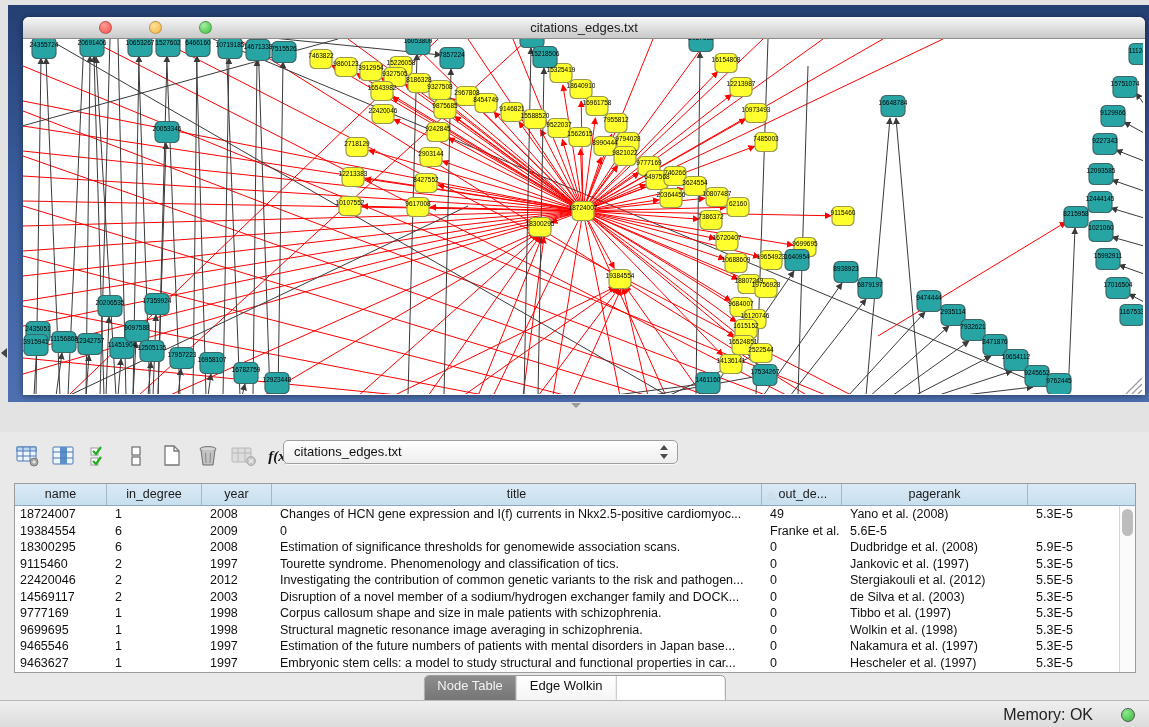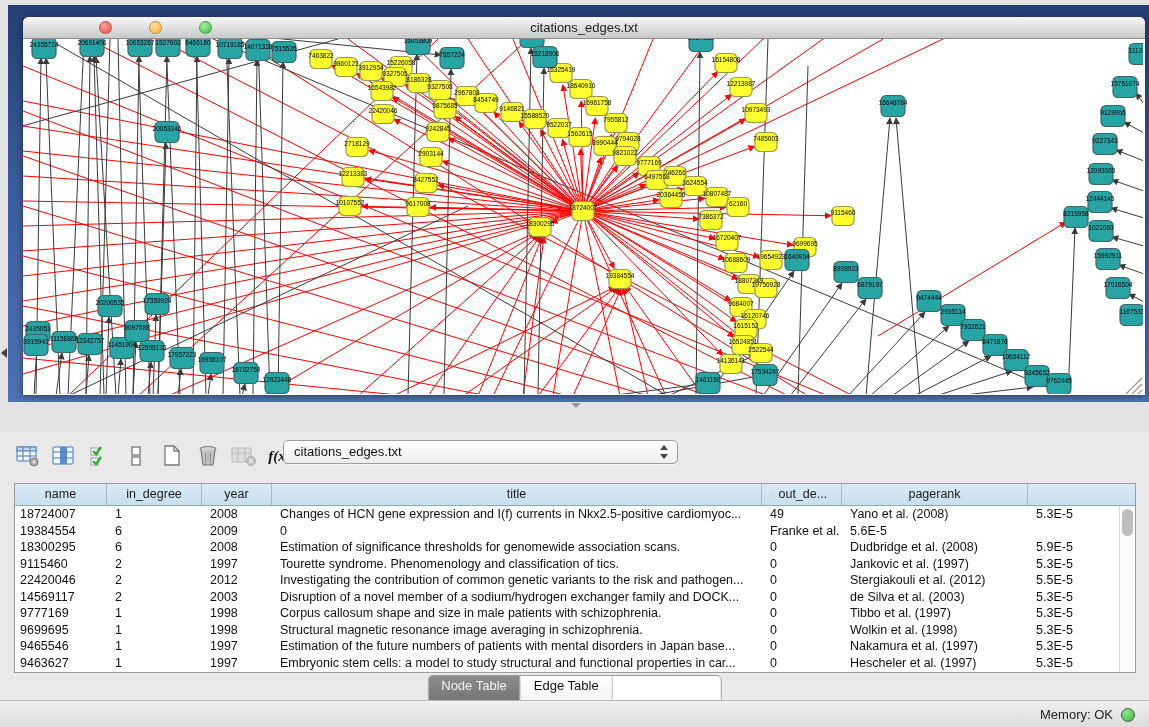--- a/index.html
+++ b/index.html
@@ -71,21 +71,21 @@
   
   .tabs { position:absolute; left:50%; top:243px; transform:translateX(-50%); display:flex; height:35px;
     border:1px solid #9d9d9d; border-radius:5px; overflow:hidden; background:#fff; box-shadow:0 1px 1px rgba(255,255,255,.7); }
   .tab { font-size:13px; line-height:19px; padding:0 13px; color:#111; background:linear-gradient(#ffffff,#f1f1f1); border-right:1px solid #bdbdbd; }
   .tab:last-child { border-right:none;margin-top:21px; }
   .tab.sel { background:linear-gradient(#8d8d8d,#6d6d6d); color:#f3f3f3; }
 
   
   .statusbar { position:absolute; left:0; top:700px; width:1149px; height:27px;
     background:linear-gradient(#efefef,#dcdcdc); border-top:1px solid #b8b8b8; }
-  .mem-label { position:absolute; right:36px; line-height:27px; font-size:13px; color:#222; }
+  .mem-label { position:absolute; right:56px; line-height:27px; font-size:16px; color:#222; }
   .mem-dot { position:absolute; right:14px; top:7px; width:14px; height:14px; border-radius:50%;
     background:radial-gradient(circle at 35% 30%,#8ee98a,#35b93c); border:1px solid #565656; }
 </style>
 </head>
 <body>
 
 <div class="app">
 
   <div class="net-frame">
     <div class="win">
@@ -695,21 +695,21 @@
             <div class="td c6">5.3E-5</div>
           </div>
         </div>
       <div class="vscroll">
         <div class="vthumb"></div>
       </div>
     </div>
 
     <div class="tabs" id="tabs">
         <div class="tab sel">Node Table</div>
-        <div class="tab">Edge Table</div>
+        <div class="tab">Edge Wolkin</div>
         <div class="tab">Network Table</div>
       </div>
   </div>
 
   <div class="statusbar">
     <span class="mem-label">Memory: OK</span>
     <span class="mem-dot"></span>
   </div>
 </div>
 

